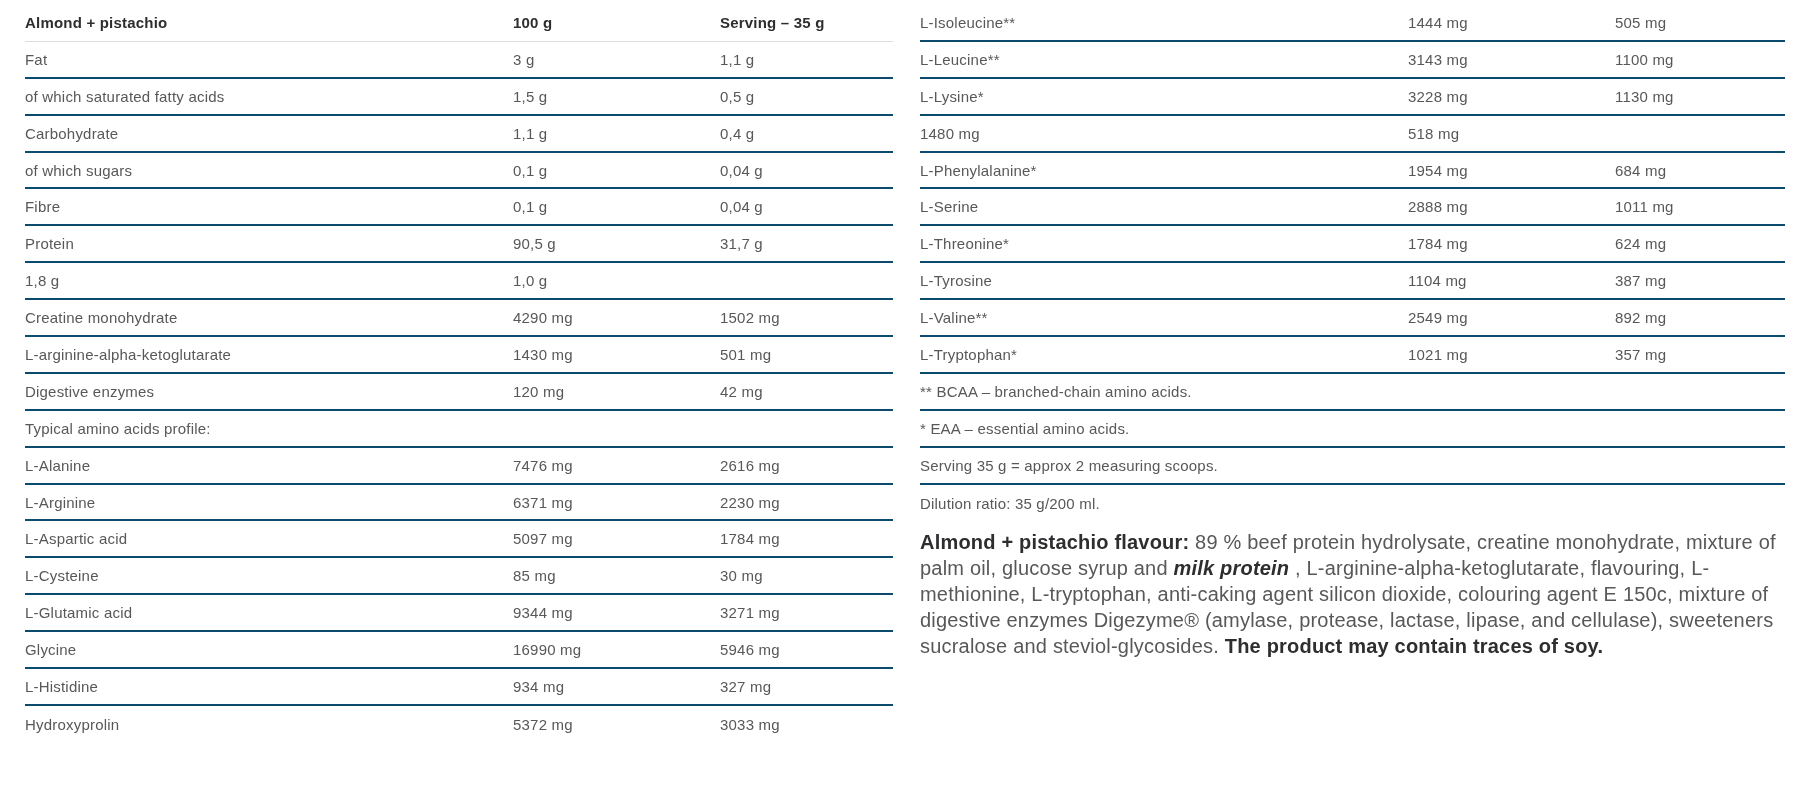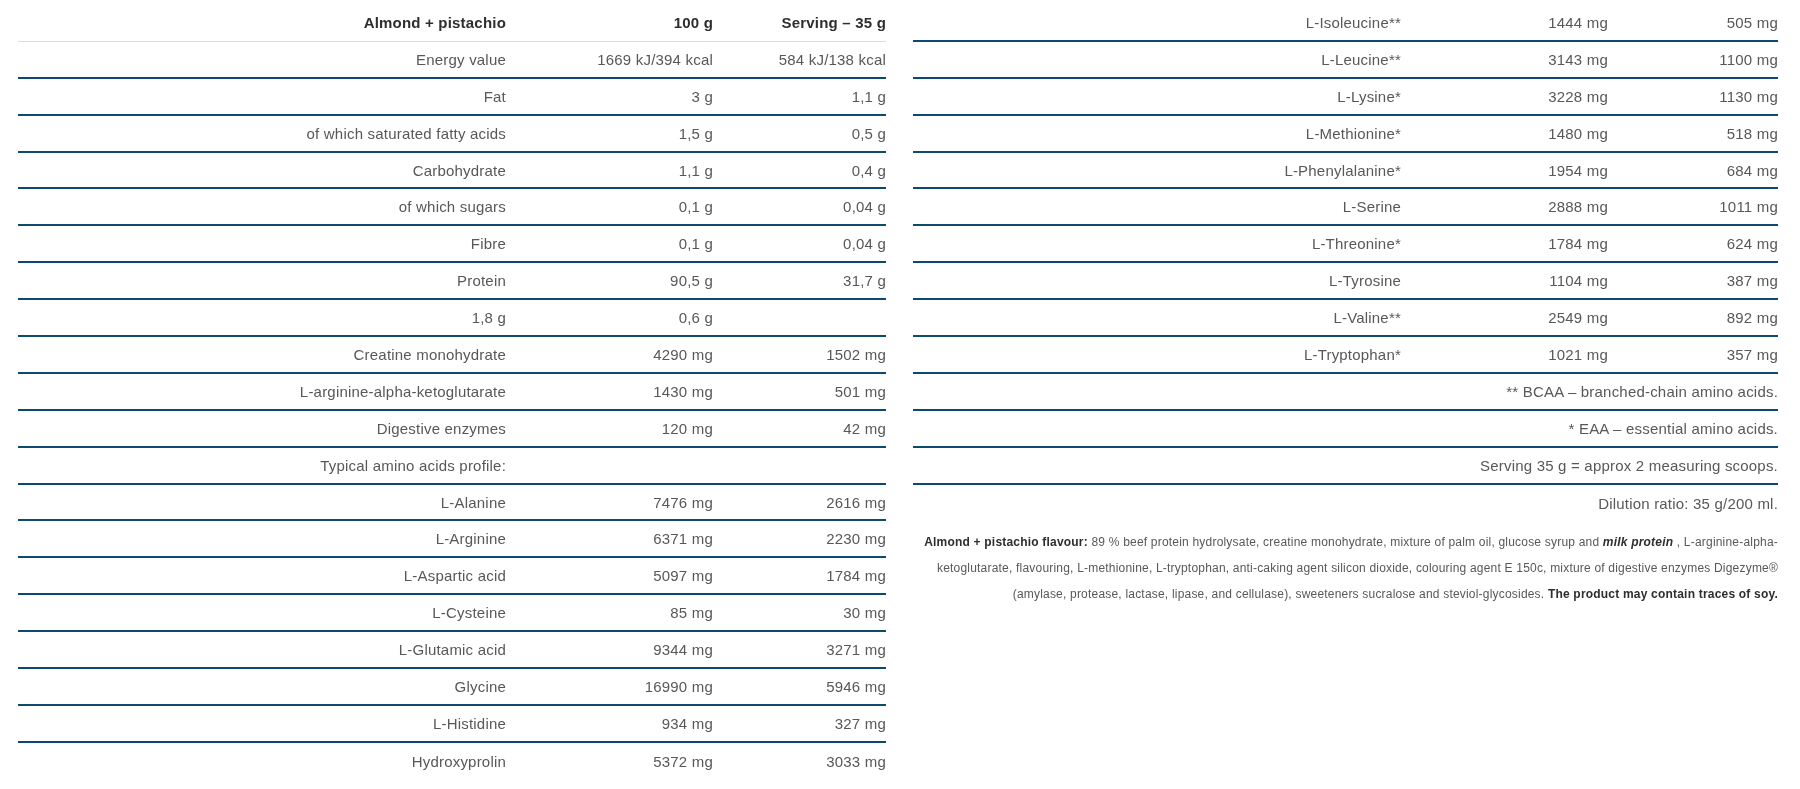--- a/index.html
+++ b/index.html
@@ -5,26 +5,25 @@
   * { box-sizing: border-box; margin: 0; padding: 0; }
   html, body { background: #ffffff; }
   body {
     width: 1800px; height: 789px; overflow: hidden;
     font-family: "Liberation Sans", "DejaVu Sans", sans-serif;
     color: #58585a;
     -webkit-font-smoothing: antialiased;
   }
   .page {
     width: 1800px; height: 789px;
-    padding: 5px 15px 0 18px;
+    padding: 5px 15px 0 25px;
     display: grid;
     grid-template-columns: 868px 865px;
     column-gap: 27px;
     align-content: start;
-    text-align: right;
   }
   .table { width: 100%; }
   .row {
     display: grid;
     grid-template-columns: 488px 207px 1fr;
     align-items: center;
     height: 36.9px;
     border-bottom: 2px solid #0c4a6e;
   }
   .row.note { grid-template-columns: 1fr; }
@@ -34,21 +33,21 @@
     color: #58585a;
     white-space: nowrap;
     overflow: hidden;
   }
   .row.header { border-bottom: 1px solid #dedee0; }
   .row.header .cell { font-weight: 700; color: #2e2e30; }
   .rows-host, .notes-host { display: block; }
   .trim-last .row:last-child { border-bottom: none; }
   .ingredients {
     margin-top: 9px;
-    font-size: 12px;
+    font-size: 20px;
     line-height: 25.8px;
     letter-spacing: 0.2px;
     color: #58585a;
     max-width: 865px;
   }
   .seg.bold { font-weight: 700; color: #2e2e30; }
   .seg.italic { font-style: italic; }
 </style>
 </head>
 <body>
@@ -56,25 +55,20 @@
 <main class="page">
 
   <section class="table">
     <div class="row header">
       <span class="cell">Almond + pistachio</span>
       <span class="cell">100 g</span>
       <span class="cell">Serving – 35 g</span>
     </div>
     <div class="rows-host trim-last">
 
-        <div class="row">
-          <span class="cell">Energy value</span>
-          <span class="cell">1669 kJ/394 kcal</span>
-          <span class="cell">584 kJ/138 kcal</span>
-        </div>
 
         <div class="row">
           <span class="cell">Fat</span>
           <span class="cell">3 g</span>
           <span class="cell">1,1 g</span>
         </div>
 
         <div class="row">
           <span class="cell">of which saturated fatty acids</span>
           <span class="cell">1,5 g</span>
@@ -100,21 +94,21 @@
         </div>
 
         <div class="row">
           <span class="cell">Protein</span>
           <span class="cell">90,5 g</span>
           <span class="cell">31,7 g</span>
         </div>
 
         <div class="row">
           <span class="cell">1,8 g</span>
-          <span class="cell">0,6 g</span>
+          <span class="cell">1,0 g</span>
         </div>
 
         <div class="row">
           <span class="cell">Creatine monohydrate</span>
           <span class="cell">4290 mg</span>
           <span class="cell">1502 mg</span>
         </div>
 
         <div class="row">
           <span class="cell">L-arginine-alpha-ketoglutarate</span>
@@ -200,21 +194,20 @@
             <span class="cell">1100 mg</span>
           </div>
 
           <div class="row">
             <span class="cell">L-Lysine*</span>
             <span class="cell">3228 mg</span>
             <span class="cell">1130 mg</span>
           </div>
 
           <div class="row">
-            <span class="cell">L-Methionine*</span>
             <span class="cell">1480 mg</span>
             <span class="cell">518 mg</span>
           </div>
 
           <div class="row">
             <span class="cell">L-Phenylalanine*</span>
             <span class="cell">1954 mg</span>
             <span class="cell">684 mg</span>
           </div>
 

